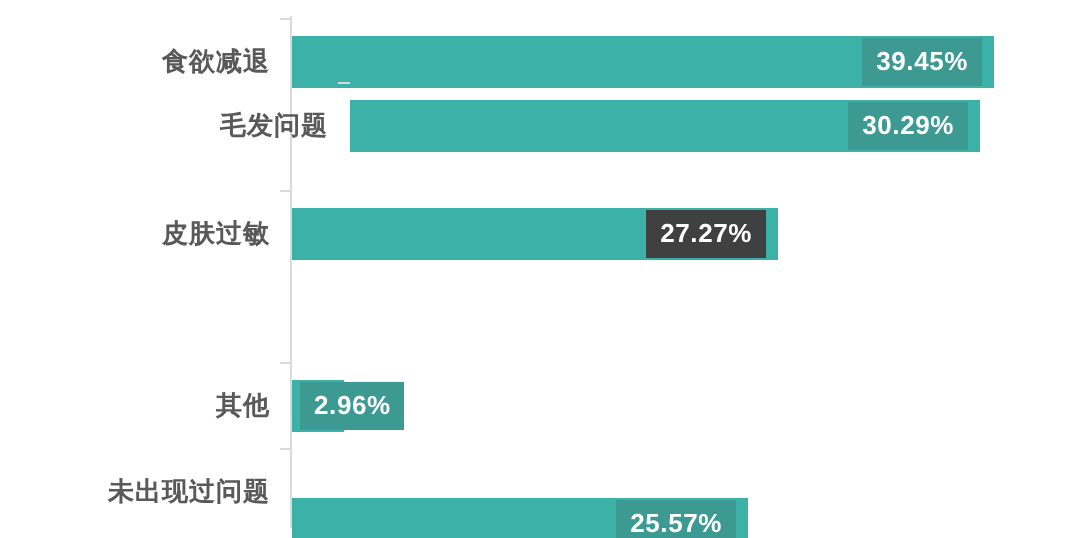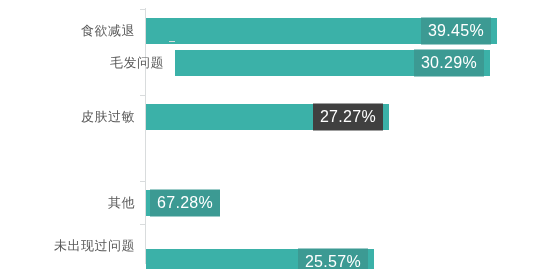--- a/index.html
+++ b/index.html
@@ -6,20 +6,21 @@
   body{
     width:534px;height:269px;
     background:#ffffff;
     font-family:"Liberation Sans","DejaVu Sans",sans-serif;
     overflow:hidden;
   }
   #chart-root{
     position:relative;
     width:474px;height:269px;
     background:#ffffff;
+    font-weight:bold;
   }
   
   #axis-line{
     position:absolute;
     left:145px;top:8px;
     width:1px;height:256px;
     background:#d9dcdd;
   }
   #rows{
     position:absolute;
@@ -63,21 +64,21 @@
     height:26px;
     background:#3bb1a8;
     position:relative;
   }
   .value-box{
     position:absolute;
     top:50%;
     transform:translateY(-50%);
     background:#3c9a93;
     color:#ffffff;
-    font-size:16px;
+    font-size:13px;
     line-height:1;
     padding:5px 7px 6px 7px;
     white-space:nowrap;
     letter-spacing:0.3px;
   }
   
   .value-box.inside{ right:6px; }
   
   .value-box.outside{ left:4px; }
 </style>
@@ -114,21 +115,21 @@
           <div class="bar" style="width: 243px; background: rgb(59, 177, 168);">
             <div class="value-box inside" style="background: #404040; color: rgb(255, 255, 255);">27.27%</div>
           </div>
         </div>
       </div>
       <div class="row" style="top: 181px;">
         <div class="tick"></div>
         <div class="cat-label">其他</div>
         <div class="bar-wrap">
           <div class="bar" style="width: 26px; background: rgb(59, 177, 168);">
-            <div class="value-box outside" style="background: rgb(60, 154, 147); color: rgb(255, 255, 255);">67.28%</div>
+            <div class="value-box outside" style="background: rgb(60, 154, 147); color: rgb(255, 255, 255);">2.96%</div>
           </div>
         </div>
       </div>
       <div class="row" style="top: 224px;">
         <div class="tick"></div>
         <div class="cat-label">未出现过问题</div>
         <div class="bar-wrap">
           <div class="bar" style="width: 228px; background: rgb(59, 177, 168); margin-top: 33px;">
             <div class="value-box inside" style="background: rgb(60, 154, 147); color: rgb(255, 255, 255);">25.57%</div>
           </div>

